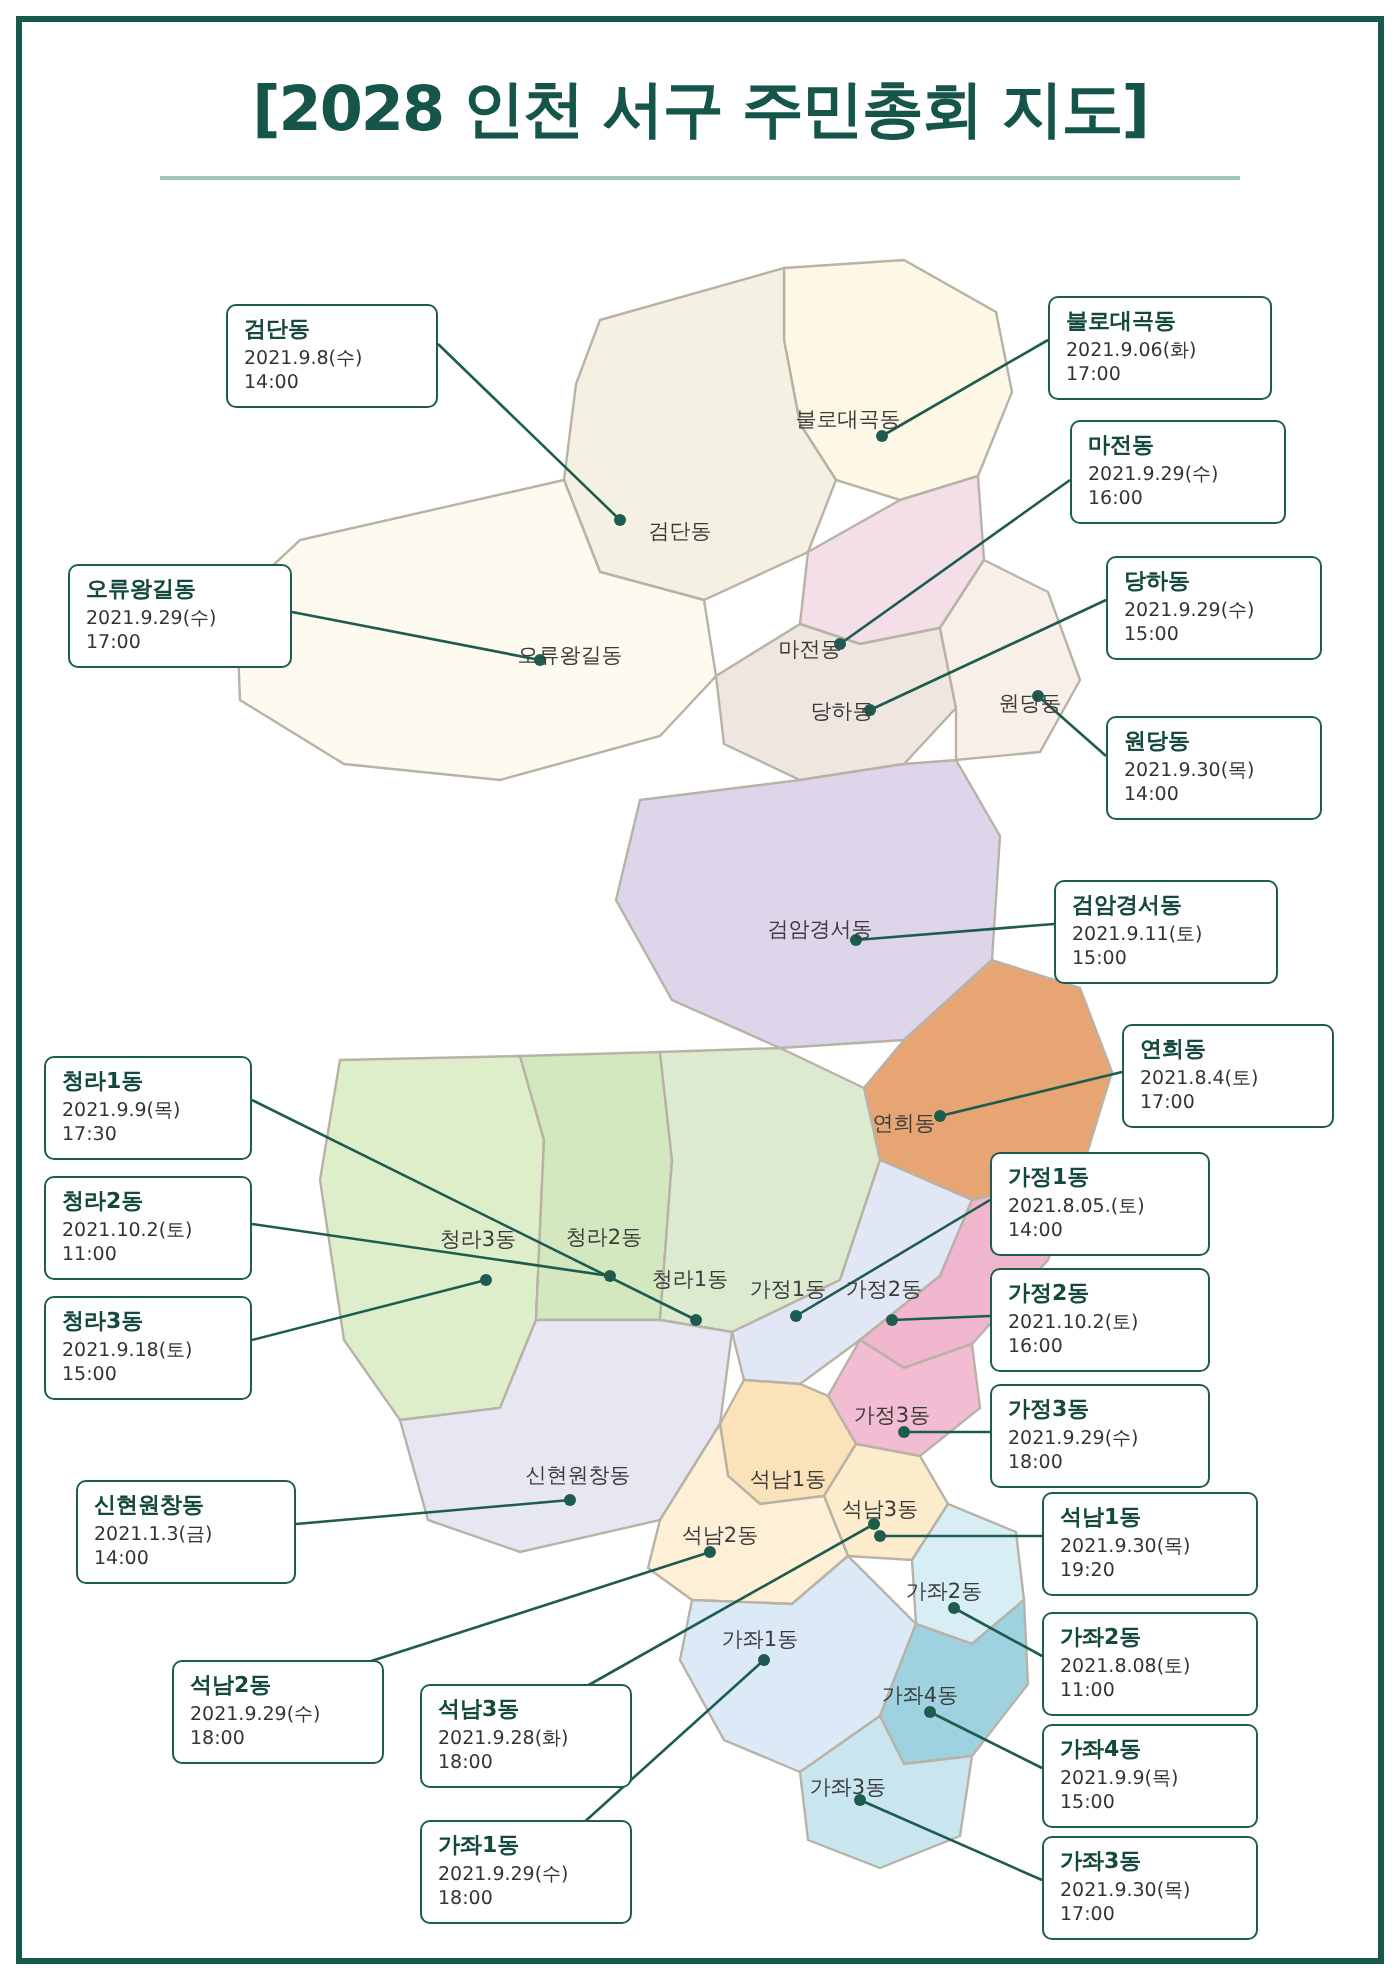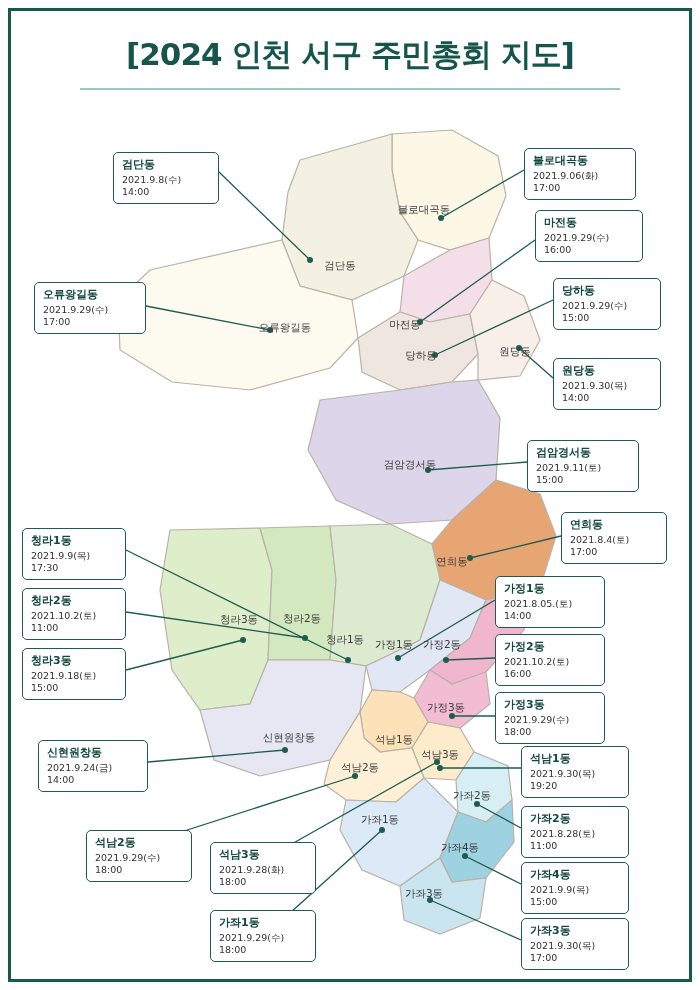--- a/index.html
+++ b/index.html
@@ -57,21 +57,21 @@
   }
   
   svg.leaders{position:absolute;left:0;top:0;pointer-events:none;}
   .dot{fill:#1d5c4e;}
 </style>
 </head>
 <body>
 
 <div class="page-border"></div>
 
-<div class="title">[2024 인천 서구 주민총회 지도]</div>
+<div class="title">[2028 인천 서구 주민총회 지도]</div>
 <div class="title-rule"></div>
 
 <div class="map-wrap">
 
   <svg class="map" width="700" height="880" viewBox="0 0 700 880">
     <g stroke="#b9b2a6" stroke-width="1.2">
 
       <path d="M392,34 L452,30 L498,56 L506,96 L489,138 L450,150 L418,140 L400,112 L392,70 Z" fill="#fdf7e6"></path>
 
       <path d="M300,60 L392,34 L392,70 L400,112 L418,140 L404,176 L352,200 L300,186 L282,140 L288,92 Z" fill="#f5f1e2"></path>
@@ -259,31 +259,31 @@
         <span class="cdate">2021.10.2(토)</span>
         <span class="ctime">16:00</span>
       </div>
       <div class="callout" style="left: 495px; top: 592px; width: 110px; height: 52px;">
         <span class="cname">가정3동</span>
         <span class="cdate">2021.9.29(수)</span>
         <span class="ctime">18:00</span>
       </div>
       <div class="callout" style="left: 38px; top: 640px; width: 110px; height: 52px;">
         <span class="cname">신현원창동</span>
-        <span class="cdate">2021.9.24(금)</span>
+        <span class="cdate">2021.1.3(금)</span>
         <span class="ctime">14:00</span>
       </div>
       <div class="callout" style="left: 521px; top: 646px; width: 108px; height: 52px;">
         <span class="cname">석남1동</span>
         <span class="cdate">2021.9.30(목)</span>
         <span class="ctime">19:20</span>
       </div>
       <div class="callout" style="left: 521px; top: 706px; width: 108px; height: 52px;">
         <span class="cname">가좌2동</span>
-        <span class="cdate">2021.8.28(토)</span>
+        <span class="cdate">2021.8.08(토)</span>
         <span class="ctime">11:00</span>
       </div>
       <div class="callout" style="left: 521px; top: 762px; width: 108px; height: 52px;">
         <span class="cname">가좌4동</span>
         <span class="cdate">2021.9.9(목)</span>
         <span class="ctime">15:00</span>
       </div>
       <div class="callout" style="left: 86px; top: 730px; width: 106px; height: 52px;">
         <span class="cname">석남2동</span>
         <span class="cdate">2021.9.29(수)</span>

